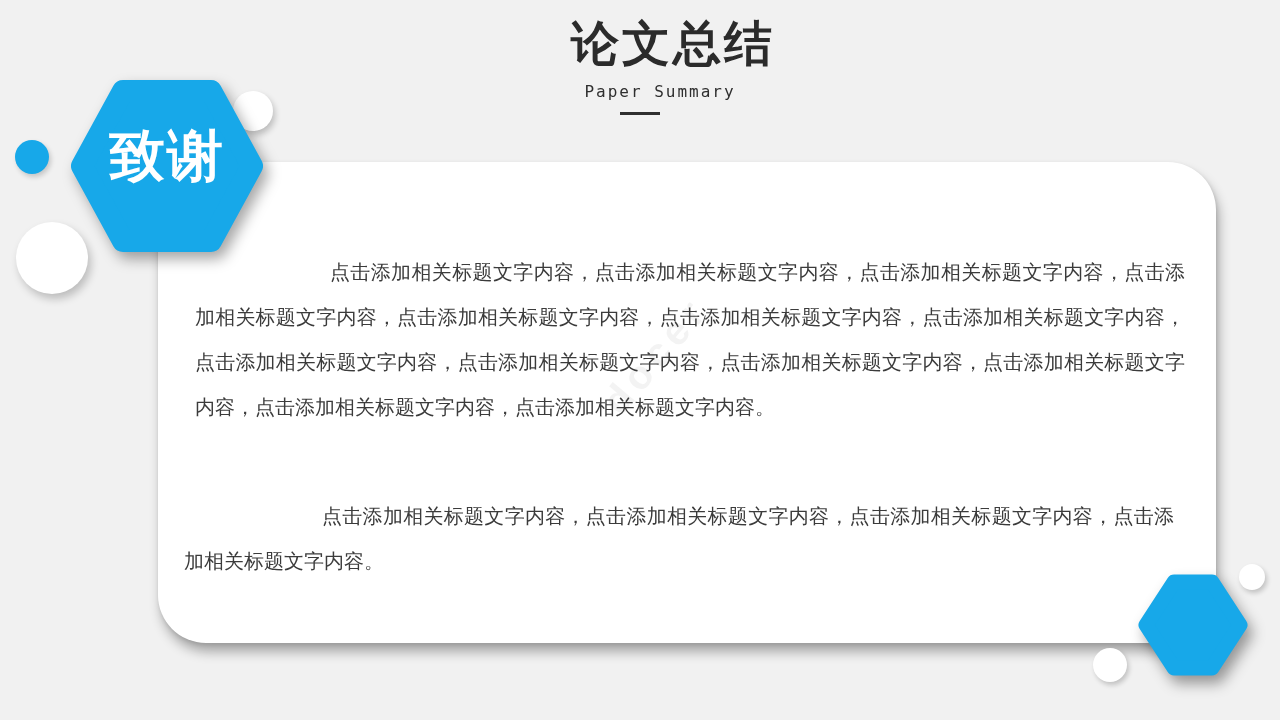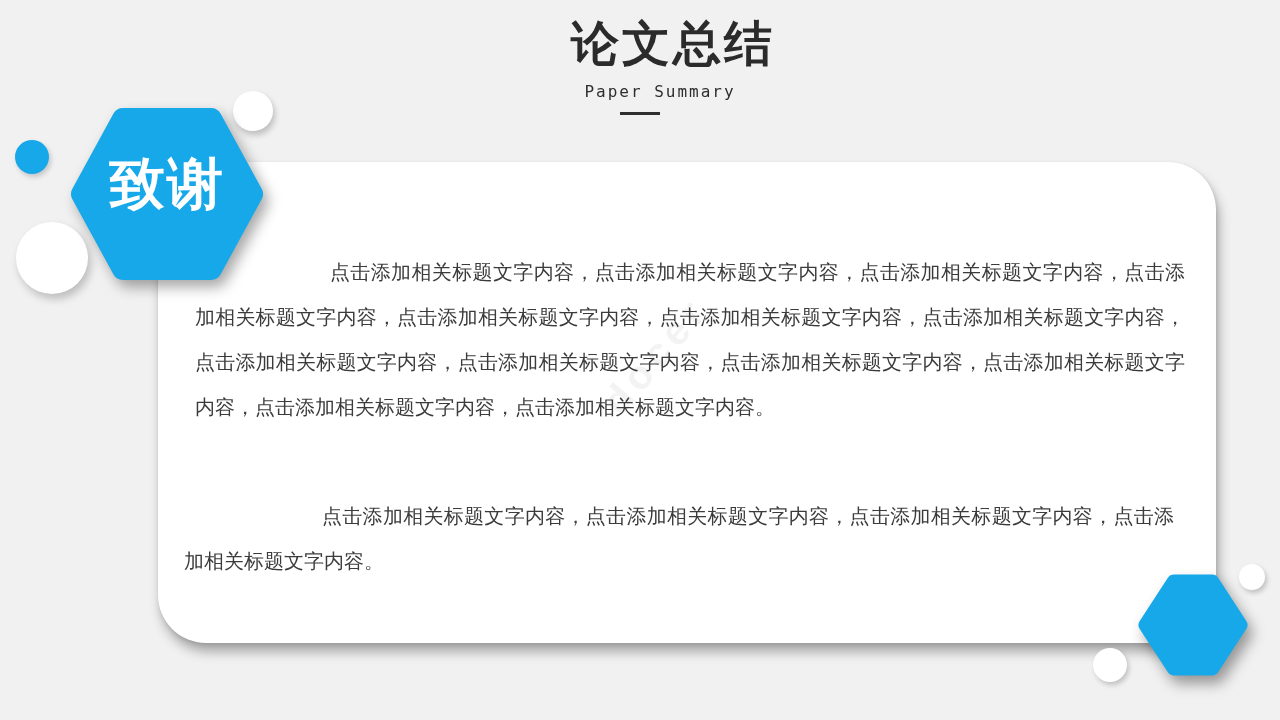--- a/index.html
+++ b/index.html
@@ -45,21 +45,21 @@
   .body-paragraph{
     font-size:20px;line-height:45px;
     color:var(--body,#3B3B3B);
     text-align:justify;
     z-index:4;
   }
   .para-1{left:195px;top:250px;width:990px;text-indent:135px;}
   .para-2{left:184px;top:494px;width:990px;text-indent:138px;}
 
   
-  .hex-badge{left:70px;top:108px;width:194px;height:154px;z-index:5;}
+  .hex-badge{left:70px;top:80px;width:194px;height:154px;z-index:5;}
   .hex-badge svg{display:block;color:var(--accent,#17A8E9);
     filter:drop-shadow(5px 7px 7px rgba(0,0,0,0.35));}
   .hex-badge-label{
     position:absolute;inset:0;display:flex;align-items:center;justify-content:center;
     font-size:56px;font-weight:700;color:#FFFFFF;letter-spacing:2px;
   }
 
   
   .hex-small{left:1137px;top:573px;width:112px;height:104px;z-index:5;}
   .hex-small svg{display:block;color:var(--accent,#17A8E9);

